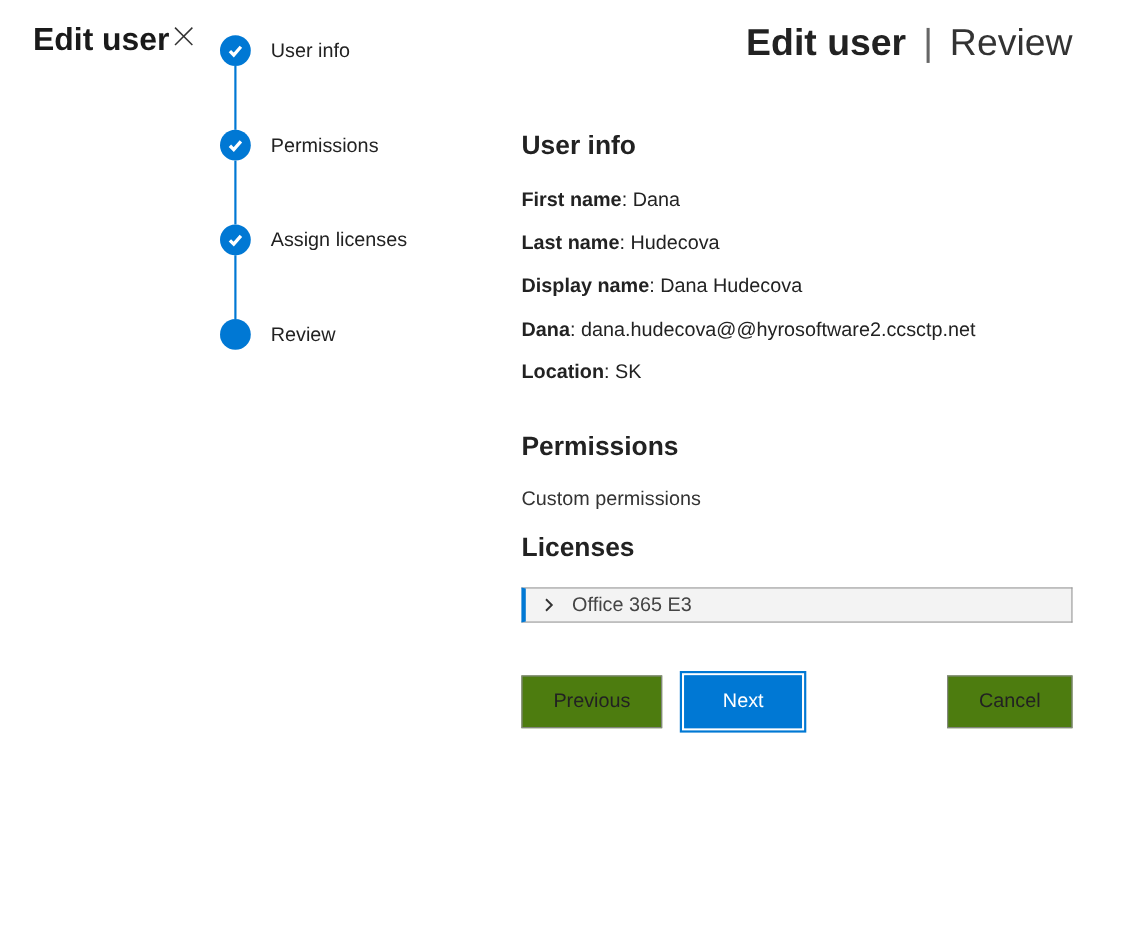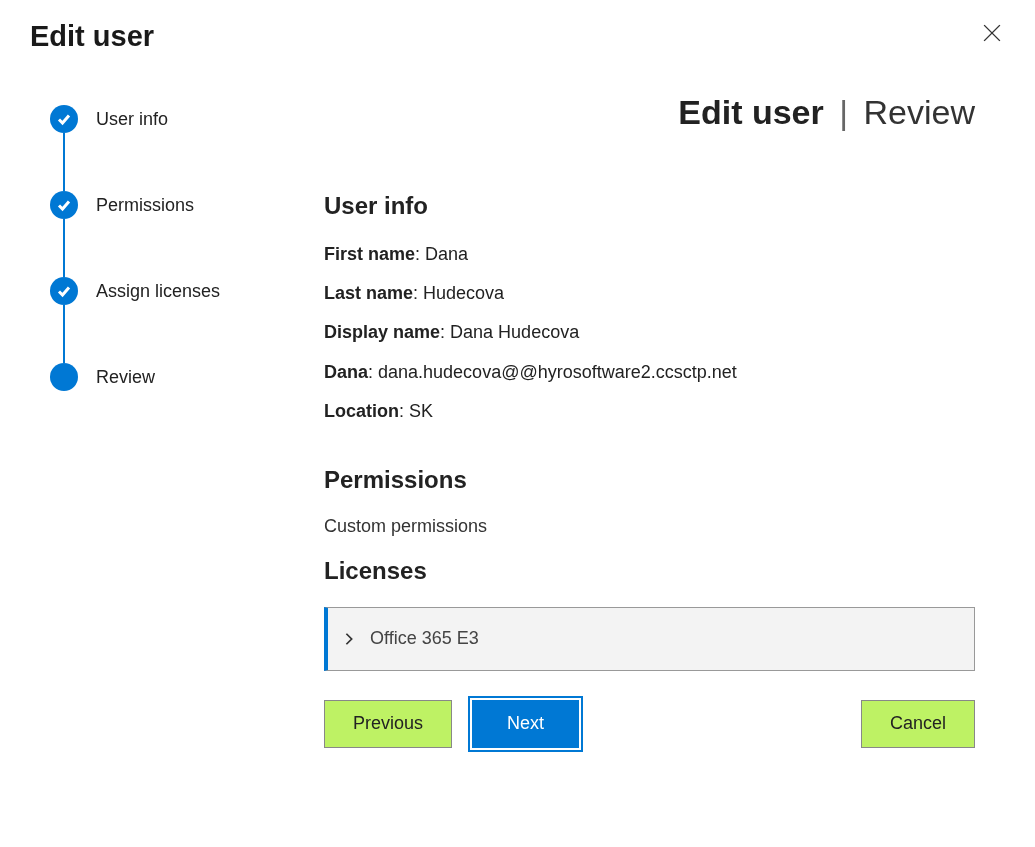--- a/index.html
+++ b/index.html
@@ -6,21 +6,21 @@
     body {
       font-family: "Segoe UI", -apple-system, BlinkMacSystemFont, sans-serif;
       background: #ffffff;
       color: #000000;
       width: 1035px;
       height: 847px;
       overflow: hidden;
     }
     .container {
       display: flex;
-      flex-direction: column;
+      flex-direction: row;
       height: 100%;
       padding: 20px 30px;
     }
     .header {
       display: flex;
       justify-content: space-between;
       align-items: flex-start;
       padding-bottom: 40px;
     }
     .header h1 {
@@ -127,24 +127,24 @@
     .perm-text {
       font-size: 18px;
       color: #333;
       margin-bottom: 20px;
     }
     .license-box {
       border: 1px solid #999;
       background: #f3f3f3;
       display: flex;
       align-items: center;
-      height: 64px;
+      height: 32px;
       border-left: 4px solid #0078d4;
       cursor: pointer;
-      margin-bottom: 29px;
+      margin-bottom: 48px;
     }
     .license-box .chev {
       margin: 0 14px 0 14px;
       display: flex;
       align-items: center;
     }
     .license-box .chev svg {
       width: 14px;
       height: 14px;
       stroke: #333;
@@ -160,21 +160,21 @@
       gap: 20px;
       align-items: center;
       padding-bottom: 10px;
     }
     .btn {
       height: 48px;
       padding: 0 28px;
       font-size: 18px;
       font-family: inherit;
       border: 1px solid #888;
-      background: #bef264;
+      background: #4d7c0f;
       cursor: pointer;
       color: #222;
     }
     .btn-primary {
       background: #0078d4;
       color: #fff;
       border: 1px solid #0078d4;
       outline: 2px solid #0078d4;
       outline-offset: 2px;
       padding: 0 34px;

